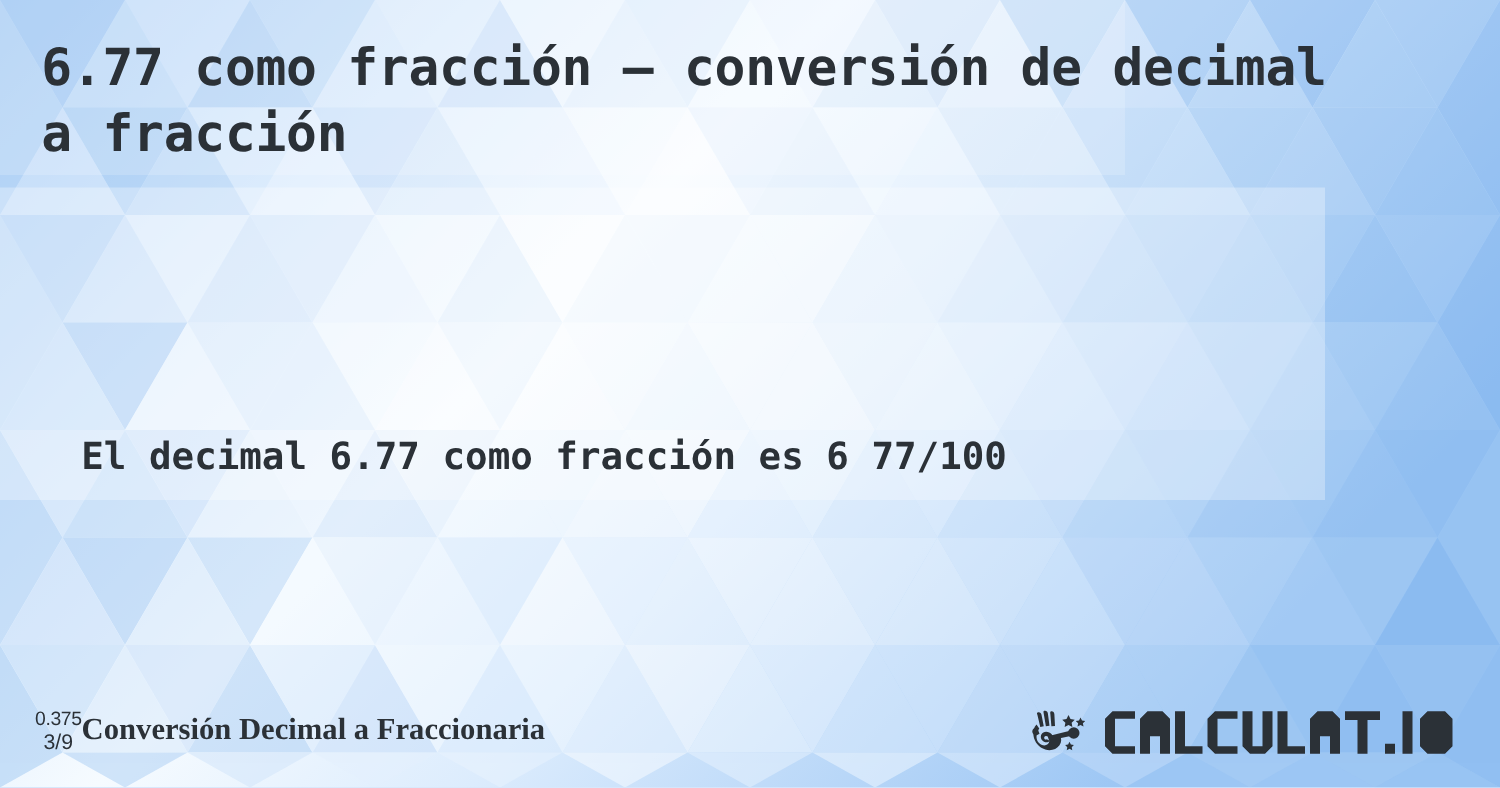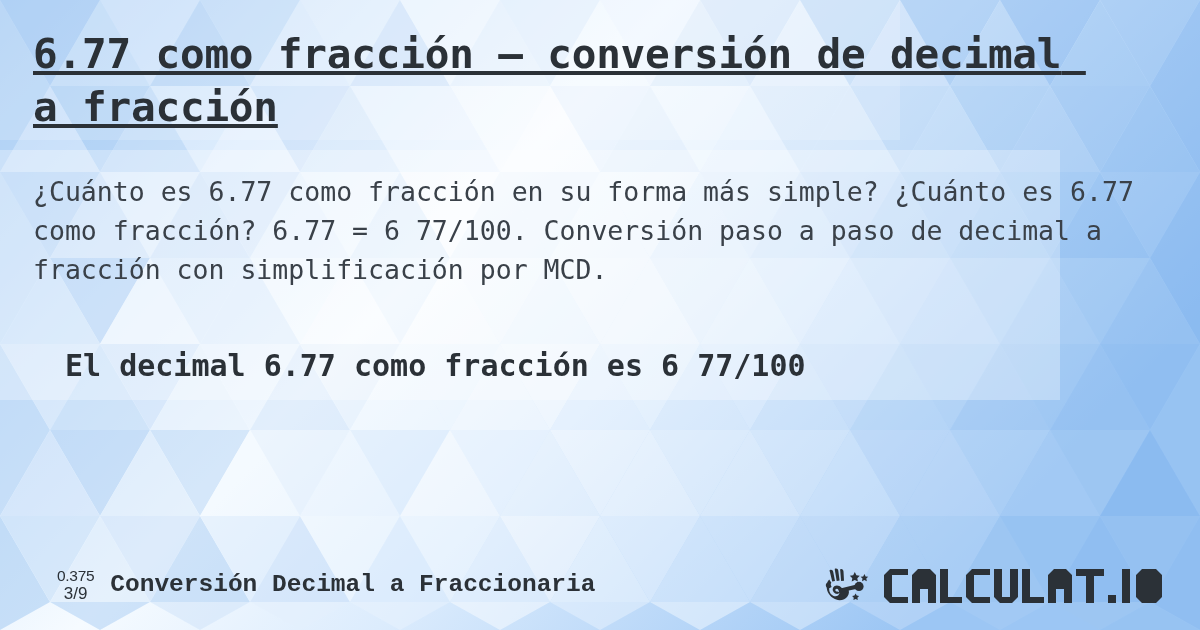--- a/index.html
+++ b/index.html
@@ -52,21 +52,20 @@
     position: absolute;
     left: 33px;
     top: 28px;
     width: 1060px;
     font-size: 41px;
     line-height: 53px;
     font-weight: 700;
     color: #2b3137;
     letter-spacing: -0.2px;
     white-space: pre-wrap;
-    text-decoration: underline;
   }
 
   .para {
     position: absolute;
     left: 33px;
     top: 172px;
     width: 1115px;
     font-size: 26.5px;
     line-height: 39px;
     font-weight: 400;
@@ -85,22 +84,20 @@
     margin-left: 32px;
   }
 
   
   .footer-left {
     position: absolute;
     left: 28px;
     bottom: 27px;
     display: flex;
     align-items: center;
-    gap: 16px;
-    margin-left: 29px;
   }
 
   .frac-logo {
     font-family: "Liberation Sans", sans-serif;
     color: #2b3137;
     text-align: center;
     line-height: 1.08;
     padding-top: 2px;
   }
   .frac-logo .num {
@@ -109,21 +106,21 @@
     letter-spacing: -0.3px;
     display: block;
   }
   .frac-logo .den {
     font-size: 17px;
     font-weight: 400;
     display: block;
   }
 
   .footer-title {
-    font-family: Liberation Mono, monospace;
+    font-family: Liberation Serif, serif;
     font-size: 24.5px;
     font-weight: 700;
     color: #2b3137;
     letter-spacing: 0px;
     white-space: nowrap;
   }
 
   .brand {
     position: absolute;
     right: 18px;
@@ -358,21 +355,20 @@
 
       <rect x="0" y="150" width="1060" height="250" fill="#ffffff" opacity="0.30"></rect>
       <rect x="0" y="0" width="900" height="140" fill="#ffffff" opacity="0.18"></rect>
     </svg>
   </div>
 
   <div id="content">
 
     <div class="title">6.77 como fracción – conversión de decimal a fracción</div>
 
-    <div class="para">¿Cuánto es 6.77 como fracción en su forma más simple? ¿Cuánto es 6.77 como fracción? 6.77 = 6 77/100. Conversión paso a paso de decimal a fracción con simplificación por MCD.</div>
 
     <div class="answer">El decimal 6.77 como fracción es 6 77/100</div>
 
     <div class="footer-left">
       <div class="frac-logo">
         <span class="num">0.375</span>
         <span class="den">3/9</span>
       </div>
       <div class="footer-title">Conversión Decimal a Fraccionaria</div>
     </div>

